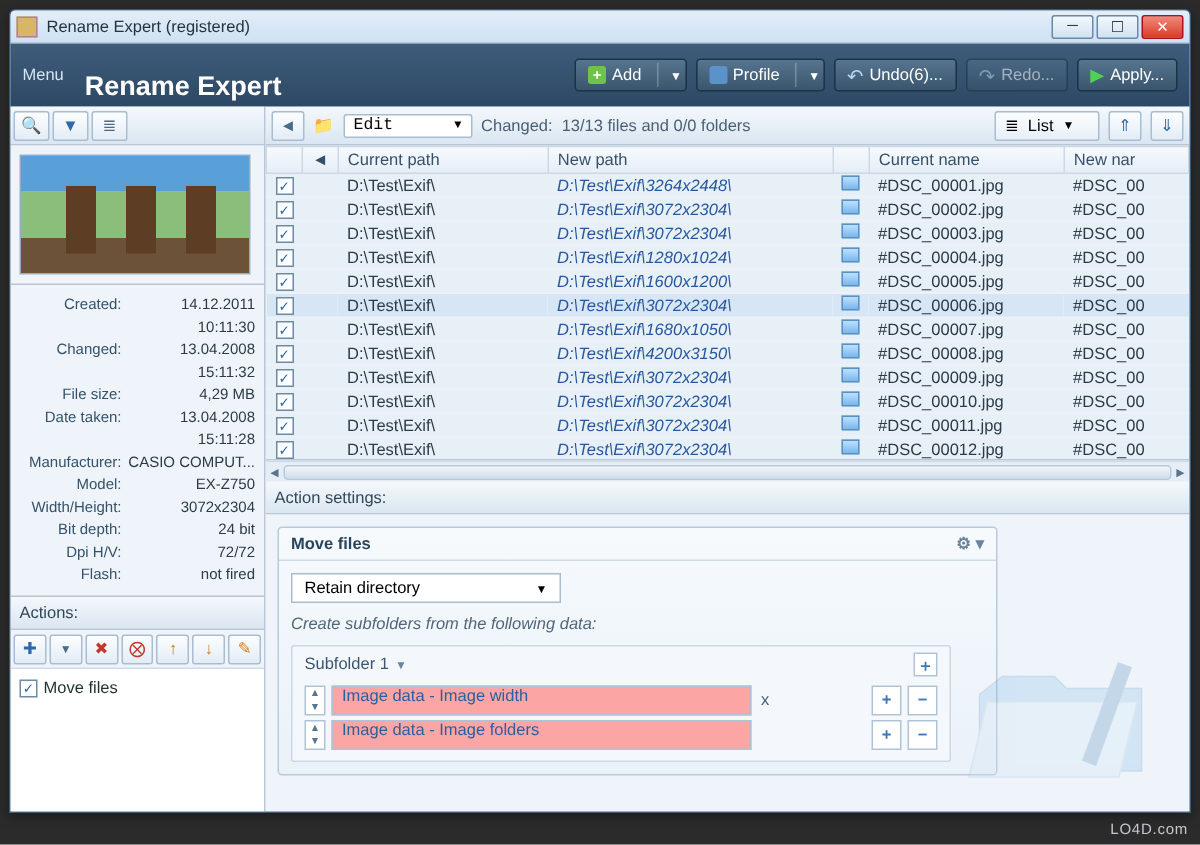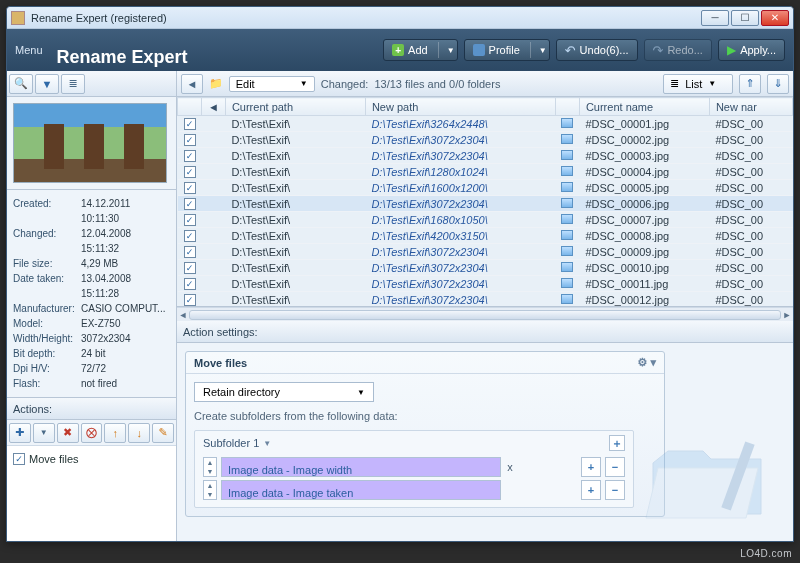--- a/index.html
+++ b/index.html
@@ -23,31 +23,31 @@
 .tb-btn.disabled { opacity: .55; }
 .tb-btn.apply .ico { color:#4fd24f; font-size:12px; }
 .content { flex: 1; display: flex; overflow: hidden; }
 .left-col { width: 170px; display: flex; flex-direction: column; border-right: 1px solid #b8c6d6; }
 .ltoolbar { height: 26px; background: linear-gradient(#f4f8fc,#dbe6f2); border-bottom: 1px solid #b8c6d6; display: flex; align-items: center; padding: 2px; gap: 2px; }
 .mini-btn { width: 24px; height: 20px; border: 1px solid #a9bcd0; border-radius: 2px; background: linear-gradient(#fcfeff,#e2ecf6); display:flex;align-items:center;justify-content:center;color:#4a6a87;font-size:11px;cursor:default; }
 .preview-pane { background: #eef4fa; padding: 6px; border-bottom: 1px solid #b8c6d6; }
 .thumb { width: 154px; height: 80px; background: linear-gradient(#5aa0d8 0 30%, #8bbe7a 30% 70%, #6b5238 70%); border: 1px solid #97adbf; position: relative; }
 .thumb::after{content:"";position:absolute;left:30px;top:20px;width:20px;height:45px;background:#5e3d25;box-shadow:40px 0 #5e3d25, 80px 0 #5e3d25;}
 .meta { padding: 6px; background:#eef4fa; border-bottom:1px solid #b8c6d6; font-size:10px; color:#2c3b47; }
-.meta-row{display:flex;line-height:15px;}
+.meta-row{display:flex;line-height:15px;text-align:right;}
 .meta-row .k{width:68px;color:#34526d;}
 .meta-row .v{flex:1;}
 .actions-hdr{height:22px;background:linear-gradient(#f4f8fc,#dbe6f2);border-bottom:1px solid #b8c6d6;display:flex;align-items:center;padding:0 6px;color:#31475a;font-size:11px;}
 .actions-tb{height:26px;background:#eef4fa;border-bottom:1px solid #cfdbe8;display:flex;align-items:center;padding:2px;gap:2px;}
 .actions-list{flex:1;background:#fff;padding:4px 6px;}
 .actions-list .row{display:flex;align-items:center;gap:4px;font-size:11px;color:#233;line-height:18px;}
 .right-col{flex:1;display:flex;flex-direction:column;overflow:hidden;}
 .rtoolbar{height:26px;background:linear-gradient(#f4f8fc,#dbe6f2);border-bottom:1px solid #b8c6d6;display:flex;align-items:center;padding:2px 4px;gap:6px;}
 .rtoolbar .navbtn{width:22px;height:20px;border:1px solid #a9bcd0;border-radius:2px;background:linear-gradient(#fcfeff,#e2ecf6);display:flex;align-items:center;justify-content:center;color:#4a6a87;}
-.edit-dd{height:16px;border:1px solid #a9bcd0;border-radius:2px;background:#fff;padding:0 6px;display:flex;align-items:center;gap:24px;width:86px;}
+.edit-dd{height:16px;border:1px solid #a9bcd0;border-radius:2px;background:#fff;padding:0 6px;display:flex;align-items:center;gap:24px;width:86px;font-family:Liberation Mono, monospace;}
 .changed{color:#4a6074;font-size:11px;}
 .spacer{flex:1;}
 .list-dd{height:20px;border:1px solid #a9bcd0;border-radius:2px;background:linear-gradient(#fcfeff,#e7eff8);padding:0 6px;display:flex;align-items:center;gap:6px;width:70px;}
 .grid-wrap{flex:0 0 210px;overflow:hidden;border-bottom:1px solid #b8c6d6;}
 .grid{width:100%;border-collapse:collapse;font-size:11px;}
 .grid th{background:linear-gradient(#f6fafd,#e4edf6);border:1px solid #cdd9e6;text-align:left;padding:2px 6px;font-weight:normal;color:#36506a;height:18px;}
 .grid td{border-bottom:1px solid #eef2f7;padding:1px 6px;white-space:nowrap;overflow:hidden;height:16px;}
 .grid .chk{width:16px;text-align:center;}
 .grid .marker{width:14px;}
 .grid .p1{color:#2c3b47;width:140px;margin-top:40px;}
@@ -61,28 +61,28 @@
 .scroll-fake .ar{position:absolute;top:0;width:12px;height:14px;display:flex;align-items:center;justify-content:center;color:#5a738c;font-size:9px;}
 .scroll-fake .ar.l{left:0;} .scroll-fake .ar.r{right:0;}
 .settings-hdr{height:22px;background:linear-gradient(#f4f8fc,#dbe6f2);border-bottom:1px solid #b8c6d6;padding:0 6px;display:flex;align-items:center;color:#31475a;font-size:11px;}
 .settings-body{flex:1;background:#eef4fa;padding:8px;position:relative;}
 .panel{border:1px solid #b9cadb;background:linear-gradient(#f6fafd,#eaf1f9);border-radius:3px;width:480px;}
 .panel-hd{height:22px;display:flex;align-items:center;padding:0 8px;border-bottom:1px solid #cfdbe8;color:#28435b;font-weight:600;}
 .panel-hd .gear{margin-left:auto;color:#6a84a0;}
 .panel-bd{padding:8px;}
 .sel-line{display:flex;align-items:center;gap:8px;margin-bottom:8px;}
 .sel-line .drop{border:1px solid #a9bcd0;background:#fff;padding:2px 8px;display:flex;align-items:center;gap:8px;height:20px;width:180px;}
-.help-txt{color:#51667a;margin:4px 0 8px;}
+.help-txt{color:#51667a;font-style:italic;margin:4px 0 8px;}
 .subpanel{border:1px solid #cbd8e6;background:#f4f8fc;border-radius:2px;padding:4px 8px;width:440px;}
 .subpanel-hd{display:flex;align-items:center;color:#395573;margin-bottom:6px;}
 .subpanel-hd .addsq{margin-left:auto;width:16px;height:16px;border:1px solid #b0c2d5;background:#fff;display:flex;align-items:center;justify-content:center;color:#3c78b5;font-weight:bold;}
 .field-row{display:flex;align-items:center;gap:4px;margin:3px 0;}
 .field-row .spin{width:14px;height:20px;display:flex;flex-direction:column;border:1px solid #b0c2d5;background:#fff;}
 .field-row .spin div{flex:1;display:flex;align-items:center;justify-content:center;font-size:7px;color:#5a768f;}
-.field-row .input{flex:0 0 280px;background:#c4b5fd;border:1px solid #b0c2d5;height:20px;padding:0 6px;display:flex;align-items:flex-end;color:#2b5f9e;}
+.field-row .input{flex:0 0 280px;background:#fca5a5;border:1px solid #b0c2d5;height:20px;padding:0 6px;display:flex;align-items:flex-start;color:#2b5f9e;}
 .field-row .cross{width:10px;text-align:center;color:#4a6074;}
 .field-row .sq{width:20px;height:20px;border:1px solid #b0c2d5;background:#fff;display:flex;align-items:center;justify-content:center;color:#3c78b5;font-weight:bold;}
 .folder-art{position:absolute;right:10px;bottom:8px;width:150px;height:110px;opacity:.25;pointer-events:none;}
 .footer{position:absolute;right:8px;bottom:4px;color:#c4c8cc;font-size:10px;letter-spacing:.5px;}
 .chk-box{width:12px;height:12px;border:1px solid #6d8aa6;background:#fff;display:inline-flex;align-items:center;justify-content:center;color:#2a67a5;font-size:9px;}
 .ficon-sq{width:12px;height:10px;background:linear-gradient(#bcdfff,#7ab6ea);border:1px solid #5a92c4;display:inline-block;}
 .red{color:#c0392b;} .blue{color:#2f6aa8;} .orange{color:#d07a1a;}
 </style>
 </head>
 <body>
@@ -143,21 +143,21 @@
       <div class="preview-pane">
         <div class="thumb"></div>
       </div>
       <div class="meta" id="meta-rows">
           <div class="meta-row">
             <span class="k">Created:</span>
             <span class="v">14.12.2011 10:11:30</span>
           </div>
           <div class="meta-row">
             <span class="k">Changed:</span>
-            <span class="v">12.04.2008 15:11:32</span>
+            <span class="v">13.04.2008 15:11:32</span>
           </div>
           <div class="meta-row">
             <span class="k">File size:</span>
             <span class="v">4,29 MB</span>
           </div>
           <div class="meta-row">
             <span class="k">Date taken:</span>
             <span class="v">13.04.2008 15:11:28</span>
           </div>
           <div class="meta-row">
@@ -407,21 +407,21 @@
                 <div style="flex:1"></div>
                 <div class="sq">+</div>
                 <div class="sq">−</div>
               </div>
               <div class="field-row">
                 <div class="spin">
                     <div>▲</div>
                     <div>▼</div>
                   </div>
                 <div class="input">
-                    <span>Image data - Image taken</span>
+                    <span>Image data - Image folders</span>
                   </div>
                 <div style="flex:1"></div>
                 <div class="sq">+</div>
                 <div class="sq">−</div>
               </div>
             </div>
           </div>
         </div>
         <svg class="folder-art" viewBox="0 0 150 110">
           <path d="M20 40 l15 -12 h35 l8 8 h50 v55 h-108 z" fill="#7fb7e8" stroke="#5e95c9"></path>

